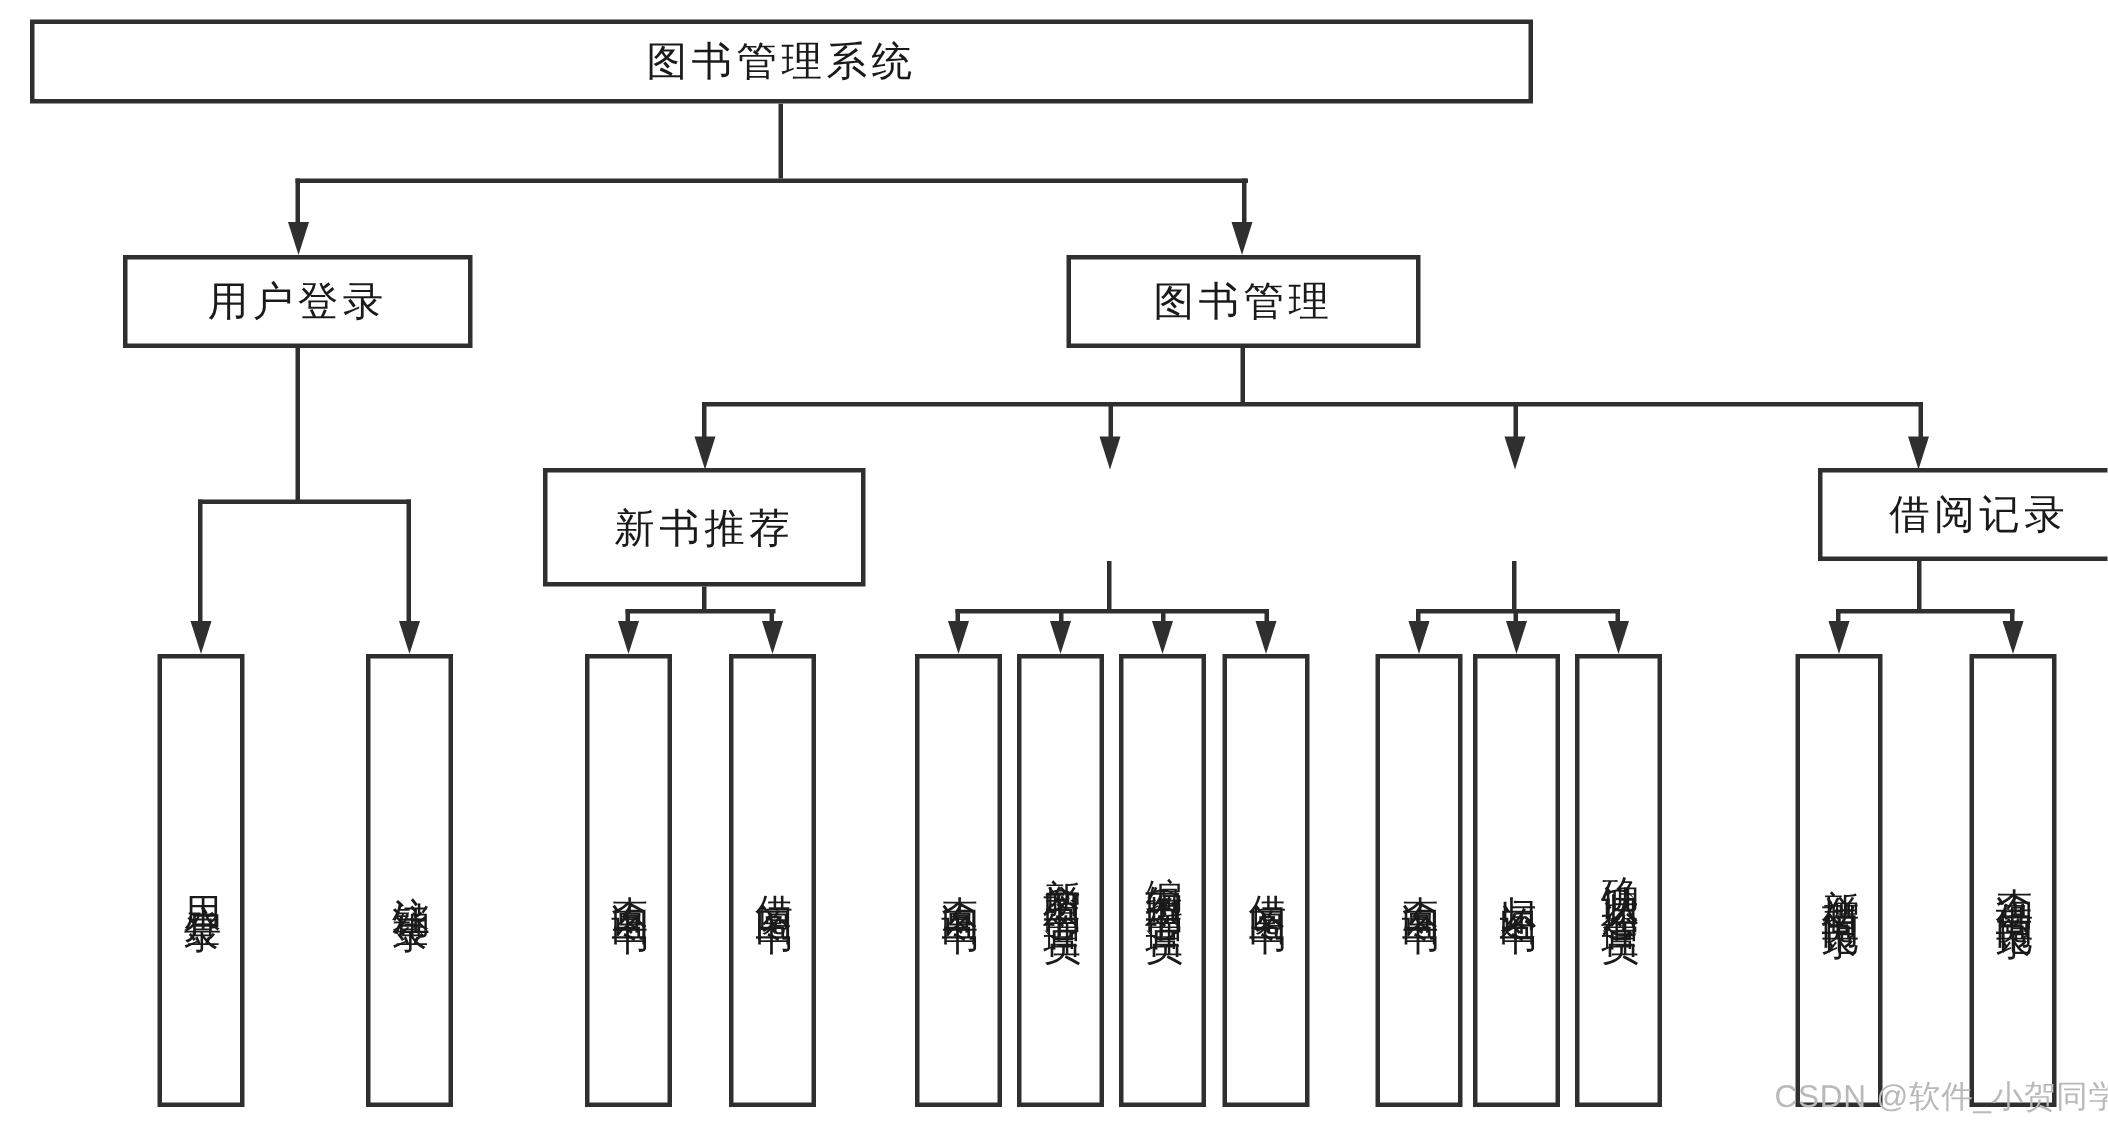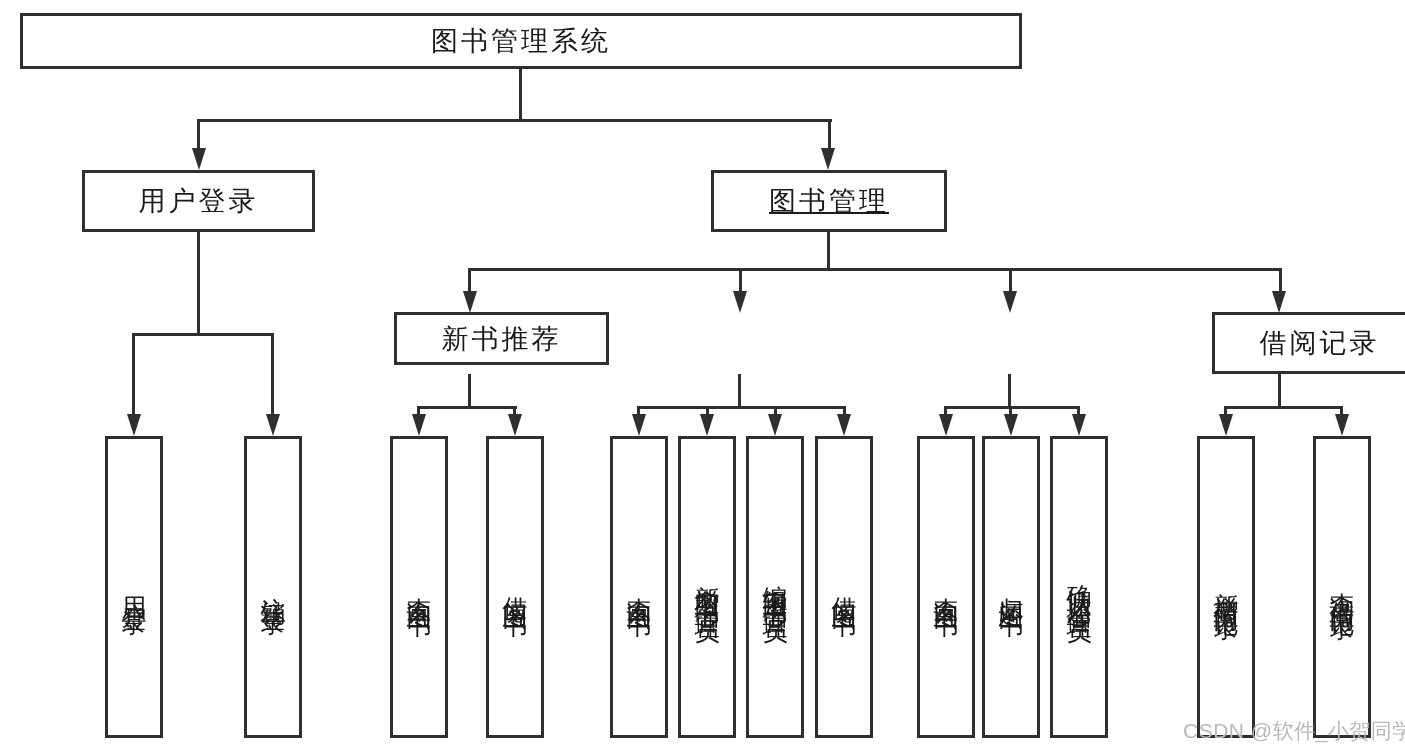--- a/index.html
+++ b/index.html
@@ -43,21 +43,21 @@
   <div class="line" style="left:519px;top:69px;width:3px;height:50px;"></div>
   <div class="line" style="left:197px;top:119px;width:635px;height:3px;"></div>
   <div class="line" style="left:197px;top:119px;width:3px;height:33px;"></div>
   <div class="arrow" style="left:192px;top:148px;"></div>
   <div class="line" style="left:828px;top:119px;width:3px;height:33px;"></div>
   <div class="arrow" style="left:821px;top:148px;"></div>
 
   <div class="box" style="left:82px;top:170px;width:233px;height:62px;">
     <span class="hlabel">用户登录</span>
   </div>
-  <div class="box" style="left:711px;top:170px;width:236px;height:62px;text-decoration:underline;">
+  <div class="box" style="left:711px;top:170px;width:236px;height:62px;">
     <span class="hlabel">图书管理</span>
   </div>
 
   <div class="line" style="left:197px;top:232px;width:3px;height:103px;"></div>
   <div class="line" style="left:132px;top:333px;width:142px;height:3px;"></div>
   <div class="line" style="left:132px;top:333px;width:3px;height:83px;"></div>
   <div class="arrow" style="left:127px;top:414px;"></div>
   <div class="line" style="left:271px;top:333px;width:3px;height:83px;"></div>
   <div class="arrow" style="left:266px;top:414px;"></div>
 
@@ -65,21 +65,21 @@
   <div class="line" style="left:469px;top:268px;width:813px;height:3px;"></div>
   <div class="line" style="left:468px;top:268px;width:3px;height:25px;"></div>
   <div class="arrow" style="left:463px;top:291px;"></div>
   <div class="line" style="left:739px;top:268px;width:3px;height:25px;"></div>
   <div class="arrow" style="left:733px;top:291px;"></div>
   <div class="line" style="left:1009px;top:268px;width:3px;height:25px;"></div>
   <div class="arrow" style="left:1003px;top:291px;"></div>
   <div class="line" style="left:1279px;top:268px;width:3px;height:25px;"></div>
   <div class="arrow" style="left:1272px;top:291px;"></div>
 
-  <div class="box" style="left:362px;top:312px;width:215px;height:53px;margin-left:32px;">
+  <div class="box" style="left:362px;top:312px;width:215px;height:79px;">
     <span class="hlabel">新书推荐</span>
   </div>
   <div class="box" style="left:1212px;top:312px;width:215px;height:62px;">
     <span class="hlabel">借阅记录</span>
   </div>
 
   <div class="line" style="left:468px;top:374px;width:3px;height:34px;"></div>
   <div class="line" style="left:417px;top:406px;width:100px;height:3px;"></div>
   <div class="line" style="left:417px;top:406px;width:3px;height:12px;"></div>
   <div class="arrow" style="left:412px;top:414px;"></div>

